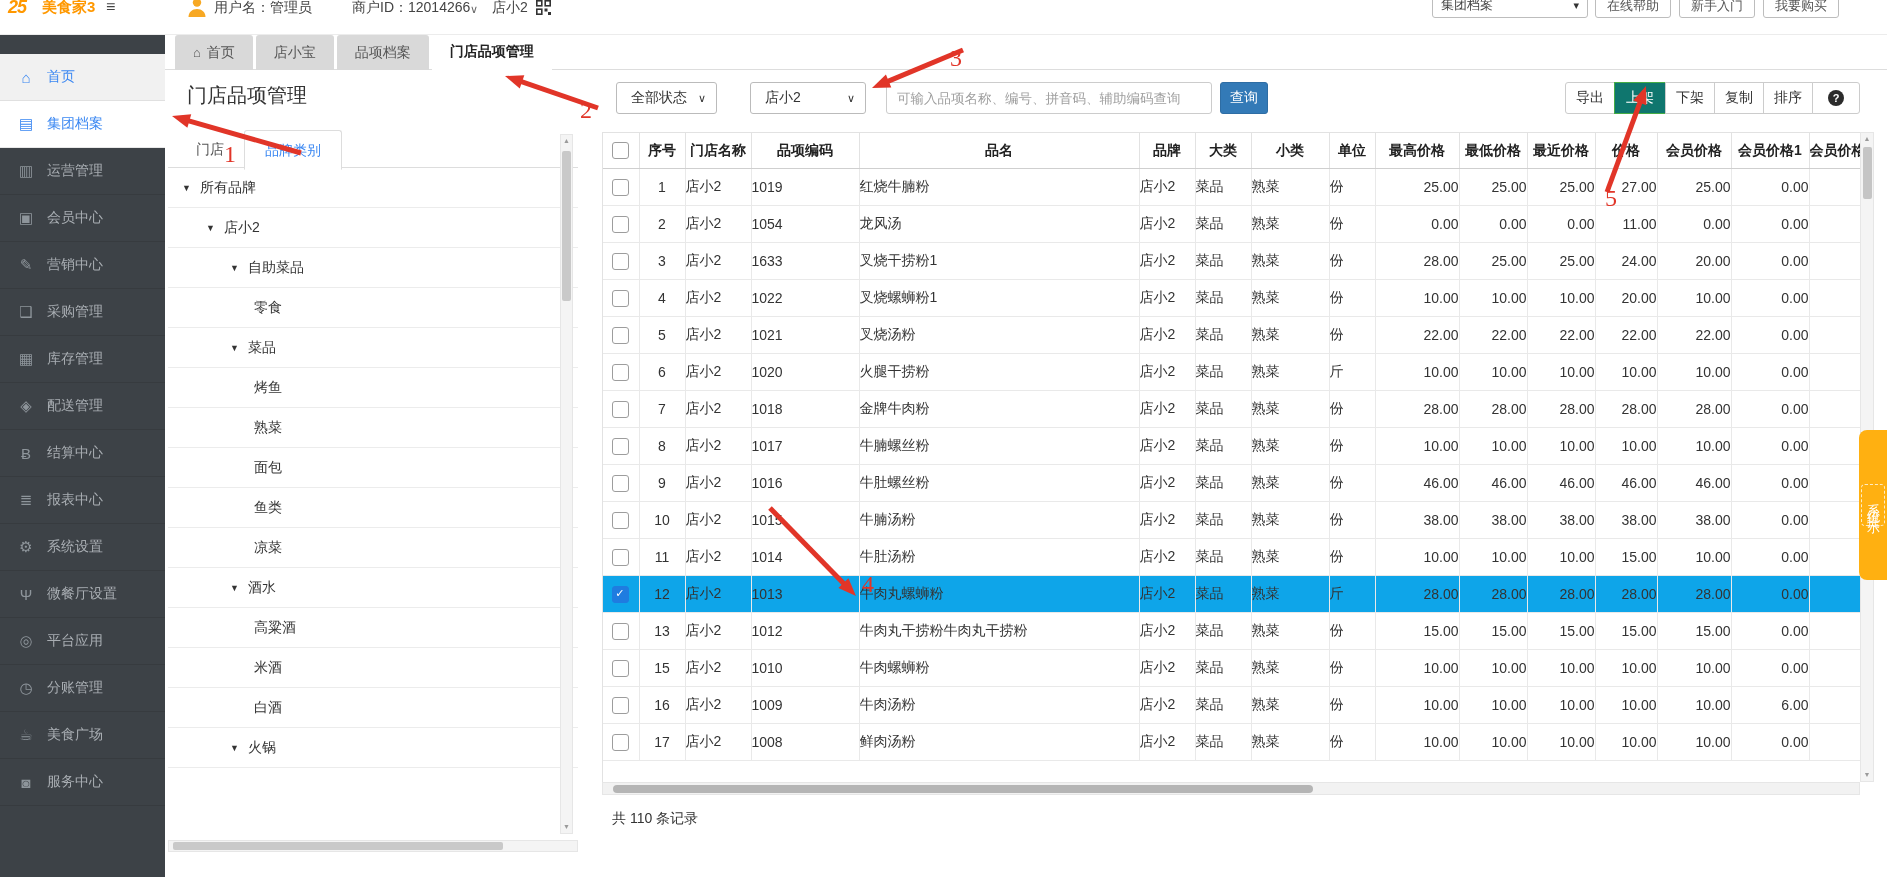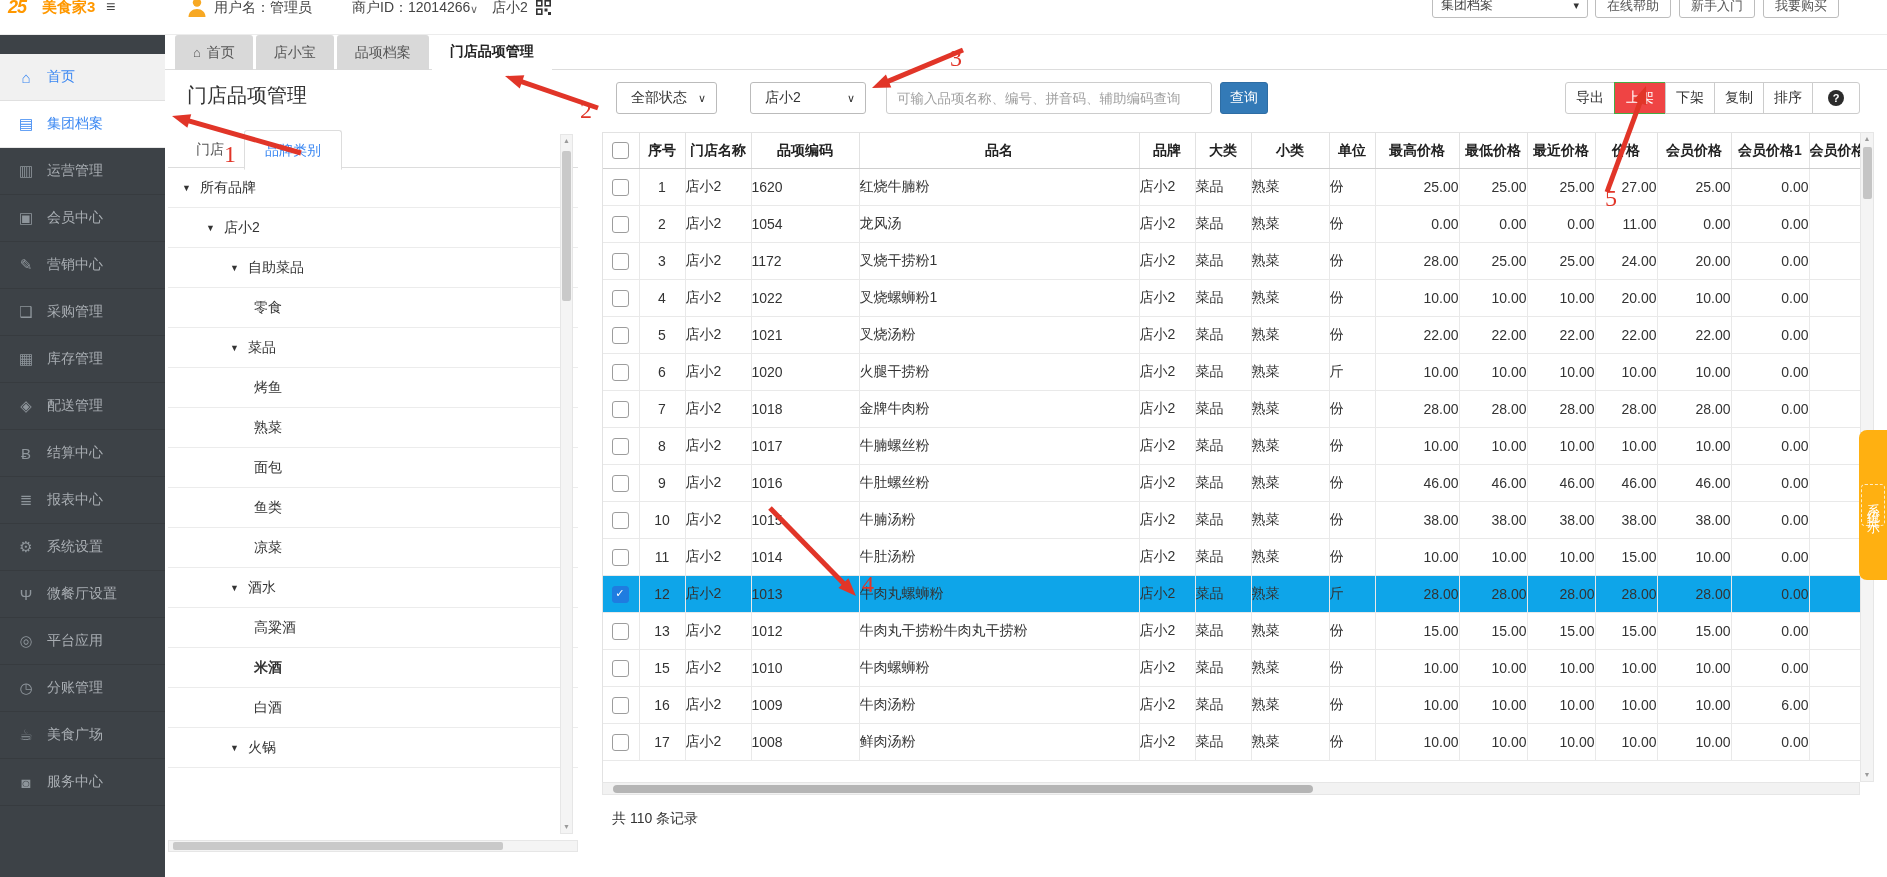--- a/index.html
+++ b/index.html
@@ -58,21 +58,21 @@
   #search-input::placeholder{color:#9e9e9e}
   #query-btn{position:absolute;left:1220px;top:82px;width:48px;height:32px;background:#337ab7;color:#fff;
              border:1px solid #2e6da4;border-radius:3px;font-size:14px;z-index:2;cursor:pointer}
 
   
   #actions{position:absolute;left:1565px;top:82px;height:34px;display:flex;z-index:2}
   .act-btn{height:32px;border:1px solid #ccc;background:#fff;color:#333;font-size:14px;margin-left:-1px;
            box-sizing:border-box;display:flex;align-items:center;justify-content:center;cursor:pointer;padding:0}
   .act-btn:first-child{border-radius:3px 0 0 3px;margin-left:0}
   .act-btn:last-child{border-radius:0 3px 3px 0}
-  .act-btn.success{background:#ef4444;border-color:#45ac45;color:#fff}
+  .act-btn.success{background:#0f766e;border-color:#45ac45;color:#fff}
   .help-circle{width:16px;height:16px;border-radius:50%;background:#2b2b2b;color:#fff;font-size:11px;font-weight:bold;
                display:flex;align-items:center;justify-content:center}
 
   
   #tree-panel{position:absolute;left:168px;top:130px;width:410px;height:722px;background:#fff;z-index:2}
   #tree-tabs{height:38px;border-bottom:1px solid #ddd;display:flex;padding-left:8px;box-sizing:border-box}
   .tree-tab{padding:0 20px;height:38px;line-height:38px;font-size:14px;color:#555;cursor:pointer}
   .tree-tab.active{color:#3a87f2;background:#fff;border:1px solid #ddd;border-bottom:1px solid #fff;
                    border-radius:3px 3px 0 0;margin-bottom:-1px;position:relative;z-index:3}
   .tree-node{height:40px;display:flex;align-items:center;border-bottom:1px solid #ececec;font-size:14px;
@@ -316,21 +316,21 @@
       <div class="tree-node" style="padding-left: 86px;">
         <span>凉菜</span>
       </div>
       <div class="tree-node" style="padding-left: 62px;">
         <span class="tree-caret">▼</span>
         <span>酒水</span>
       </div>
       <div class="tree-node" style="padding-left: 86px;">
         <span>高粱酒</span>
       </div>
-      <div class="tree-node" style="padding-left: 86px; font-weight: bold;">
+      <div class="tree-node" style="padding-left: 86px;">
         <span>米酒</span>
       </div>
       <div class="tree-node" style="padding-left: 86px;">
         <span>白酒</span>
       </div>
       <div class="tree-node" style="padding-left: 62px;">
         <span class="tree-caret">▼</span>
         <span>火锅</span>
       </div>
     </div>
@@ -382,21 +382,21 @@
           <th>会员价格</th>
           <th>会员价格1</th>
           <th>会员价格2</th>
         </tr>
       </thead>
       <tbody>
         <tr class="">
           <td class="c-cb"><span class="cb"></span></td>
           <td class="c-center">1</td>
           <td class="c-left">店小2</td>
-          <td class="c-left">1620</td>
+          <td class="c-left">1019</td>
           <td class="c-left">红烧牛腩粉</td>
           <td class="c-left">店小2</td>
           <td class="c-left">菜品</td>
           <td class="c-left">熟菜</td>
           <td class="c-left">份</td>
           <td class="c-right">25.00</td>
           <td class="c-right">25.00</td>
           <td class="c-right">25.00</td>
           <td class="c-right">27.00</td>
           <td class="c-right">25.00</td>
@@ -418,21 +418,21 @@
           <td class="c-right">0.00</td>
           <td class="c-right">11.00</td>
           <td class="c-right">0.00</td>
           <td class="c-right">0.00</td>
           <td class="c-right"></td>
         </tr>
         <tr class="">
           <td class="c-cb"><span class="cb"></span></td>
           <td class="c-center">3</td>
           <td class="c-left">店小2</td>
-          <td class="c-left">1172</td>
+          <td class="c-left">1633</td>
           <td class="c-left">叉烧干捞粉1</td>
           <td class="c-left">店小2</td>
           <td class="c-left">菜品</td>
           <td class="c-left">熟菜</td>
           <td class="c-left">份</td>
           <td class="c-right">28.00</td>
           <td class="c-right">25.00</td>
           <td class="c-right">25.00</td>
           <td class="c-right">24.00</td>
           <td class="c-right">20.00</td>

